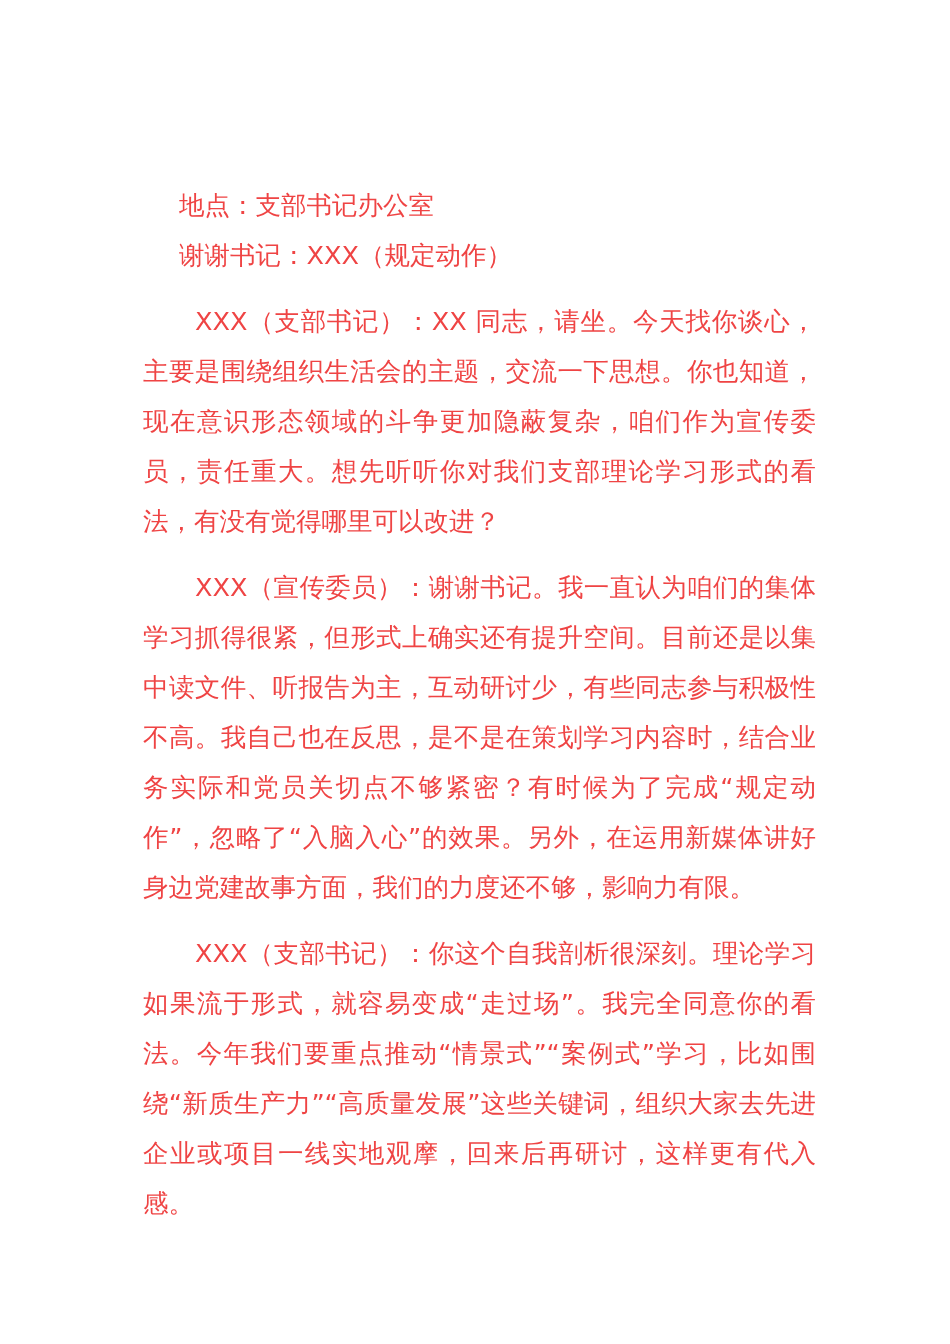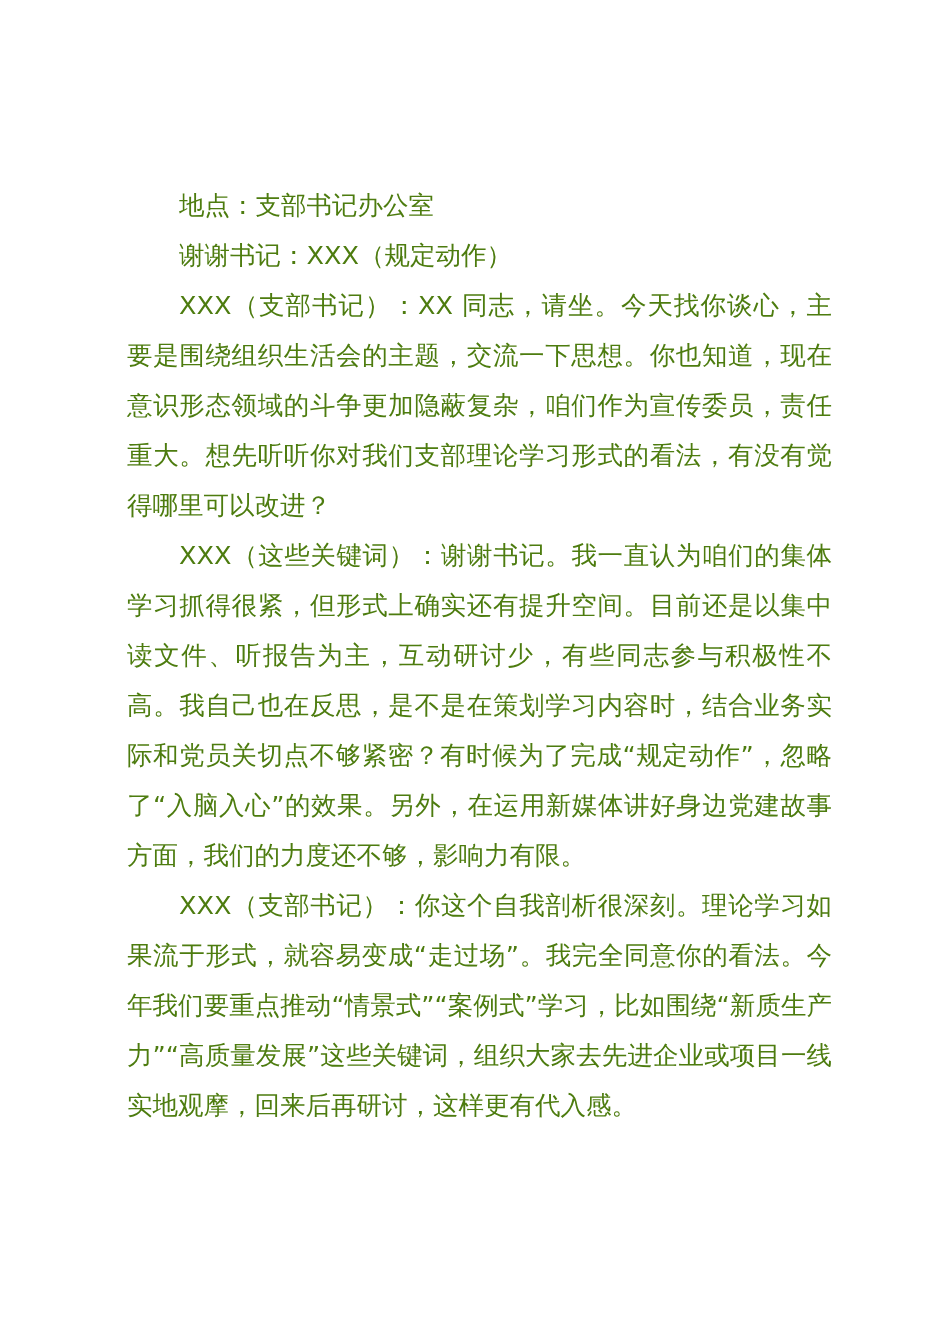--- a/index.html
+++ b/index.html
@@ -11,40 +11,40 @@
       width: 950px;
       height: 1344px;
       position: relative;
       overflow: hidden;
     }
     .page {
       position: absolute;
       left: 127px;
       top: 180px;
       width: 705px;
-      color: #4d7c0f;
+      color: #ef4444;
       font-family: "DejaVu Sans", "Liberation Sans", sans-serif;
       font-size: 25.5px;
       line-height: 50px;
       text-align: justify;
     }
     .meta-line {
       margin: 0;
       padding-left: 52px;
       white-space: nowrap;
     }
     .para {
-      margin: 0;
+      margin: 16px;
       text-indent: 52px;
       word-break: break-all;
     }
   </style>
 </head>
 <body>
 
 <div class="page">
   <p class="meta-line"><span>地点</span><span>：</span><span>支部书记办公室</span></p>
   <p class="meta-line"><span>谢谢书记</span><span>：</span><span>XXX（规定动作）</span></p>
 
   <p class="para"><span>XXX（支部书记）：</span><span>XX 同志，请坐。今天找你谈心，主要是围绕组织生活会的主题，交流一下思想。你也知道，现在意识形态领域的斗争更加隐蔽复杂，咱们作为宣传委员，责任重大。想先听听你对我们支部理论学习形式的看法，有没有觉得哪里可以改进？</span></p>
-  <p class="para"><span>XXX（这些关键词）：</span><span>谢谢书记。我一直认为咱们的集体学习抓得很紧，但形式上确实还有提升空间。目前还是以集中读文件、听报告为主，互动研讨少，有些同志参与积极性不高。我自己也在反思，是不是在策划学习内容时，结合业务实际和党员关切点不够紧密？有时候为了完成“规定动作”，忽略了“入脑入心”的效果。另外，在运用新媒体讲好身边党建故事方面，我们的力度还不够，影响力有限。</span></p>
+  <p class="para"><span>XXX（宣传委员）：</span><span>谢谢书记。我一直认为咱们的集体学习抓得很紧，但形式上确实还有提升空间。目前还是以集中读文件、听报告为主，互动研讨少，有些同志参与积极性不高。我自己也在反思，是不是在策划学习内容时，结合业务实际和党员关切点不够紧密？有时候为了完成“规定动作”，忽略了“入脑入心”的效果。另外，在运用新媒体讲好身边党建故事方面，我们的力度还不够，影响力有限。</span></p>
   <p class="para"><span>XXX（支部书记）：</span><span>你这个自我剖析很深刻。理论学习如果流于形式，就容易变成“走过场”。我完全同意你的看法。今年我们要重点推动“情景式”“案例式”学习，比如围绕“新质生产力”“高质量发展”这些关键词，组织大家去先进企业或项目一线实地观摩，回来后再研讨，这样更有代入感。</span></p>
 </div>
 
 </body></html>

